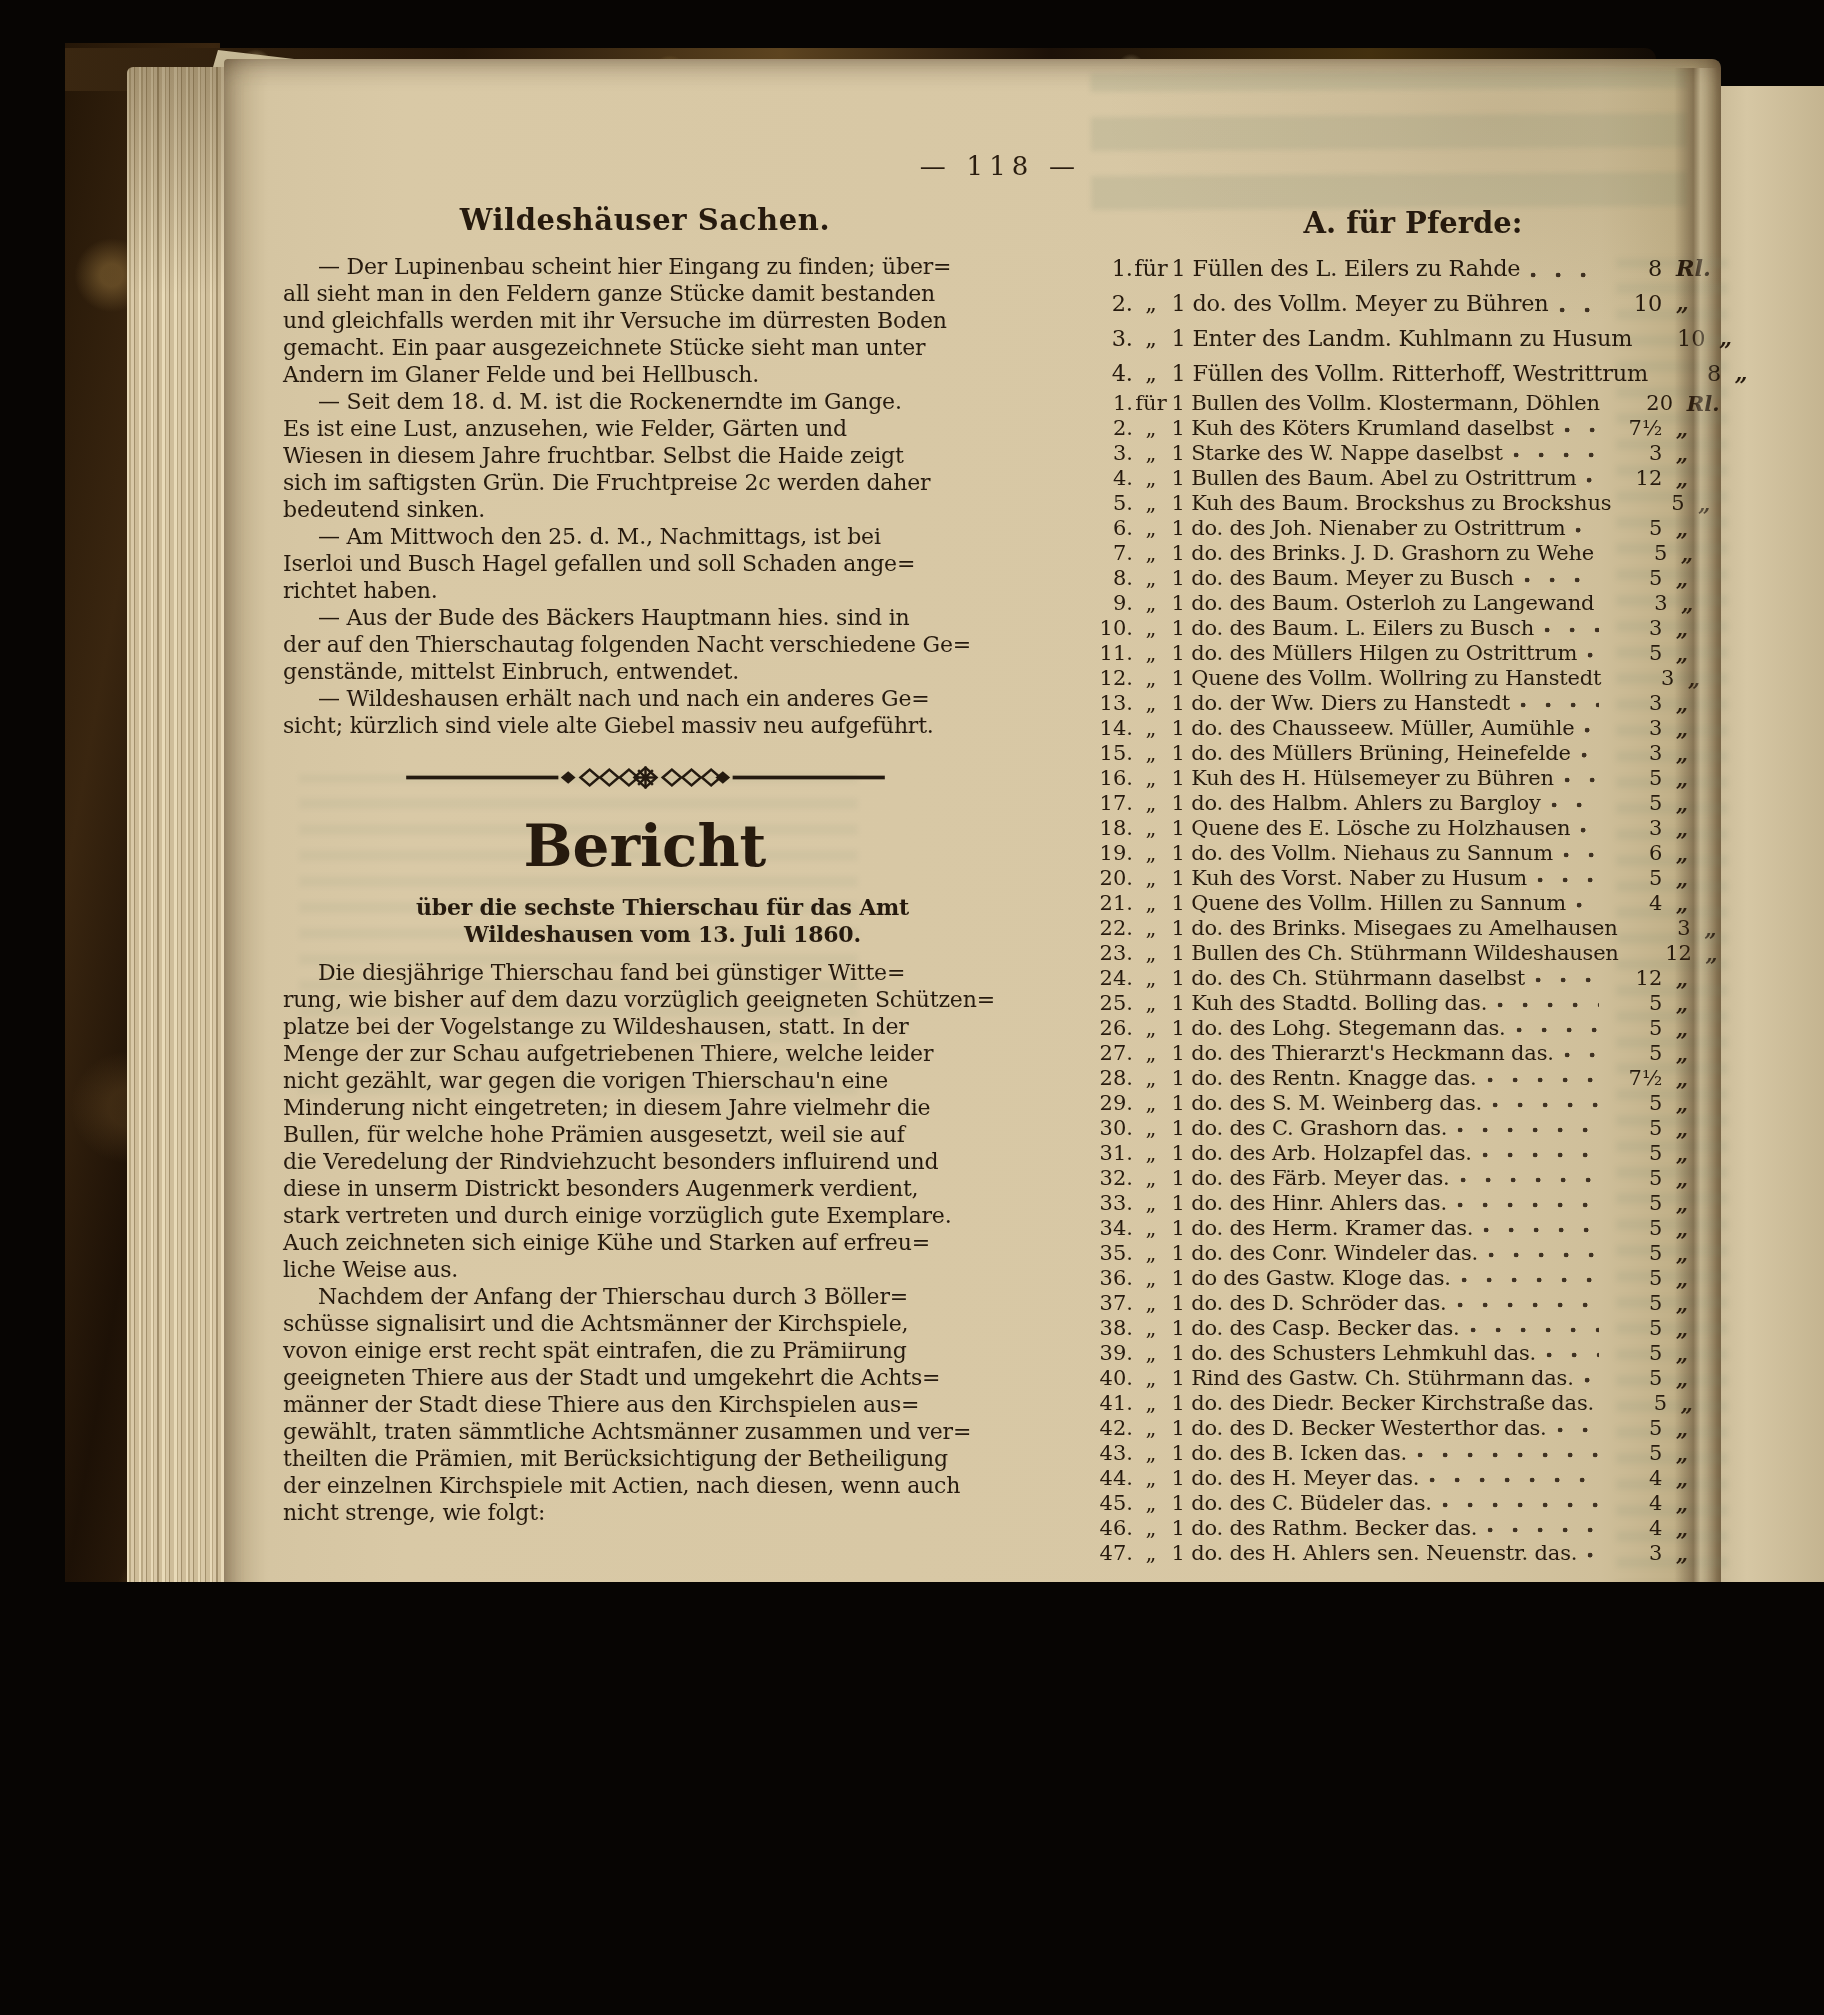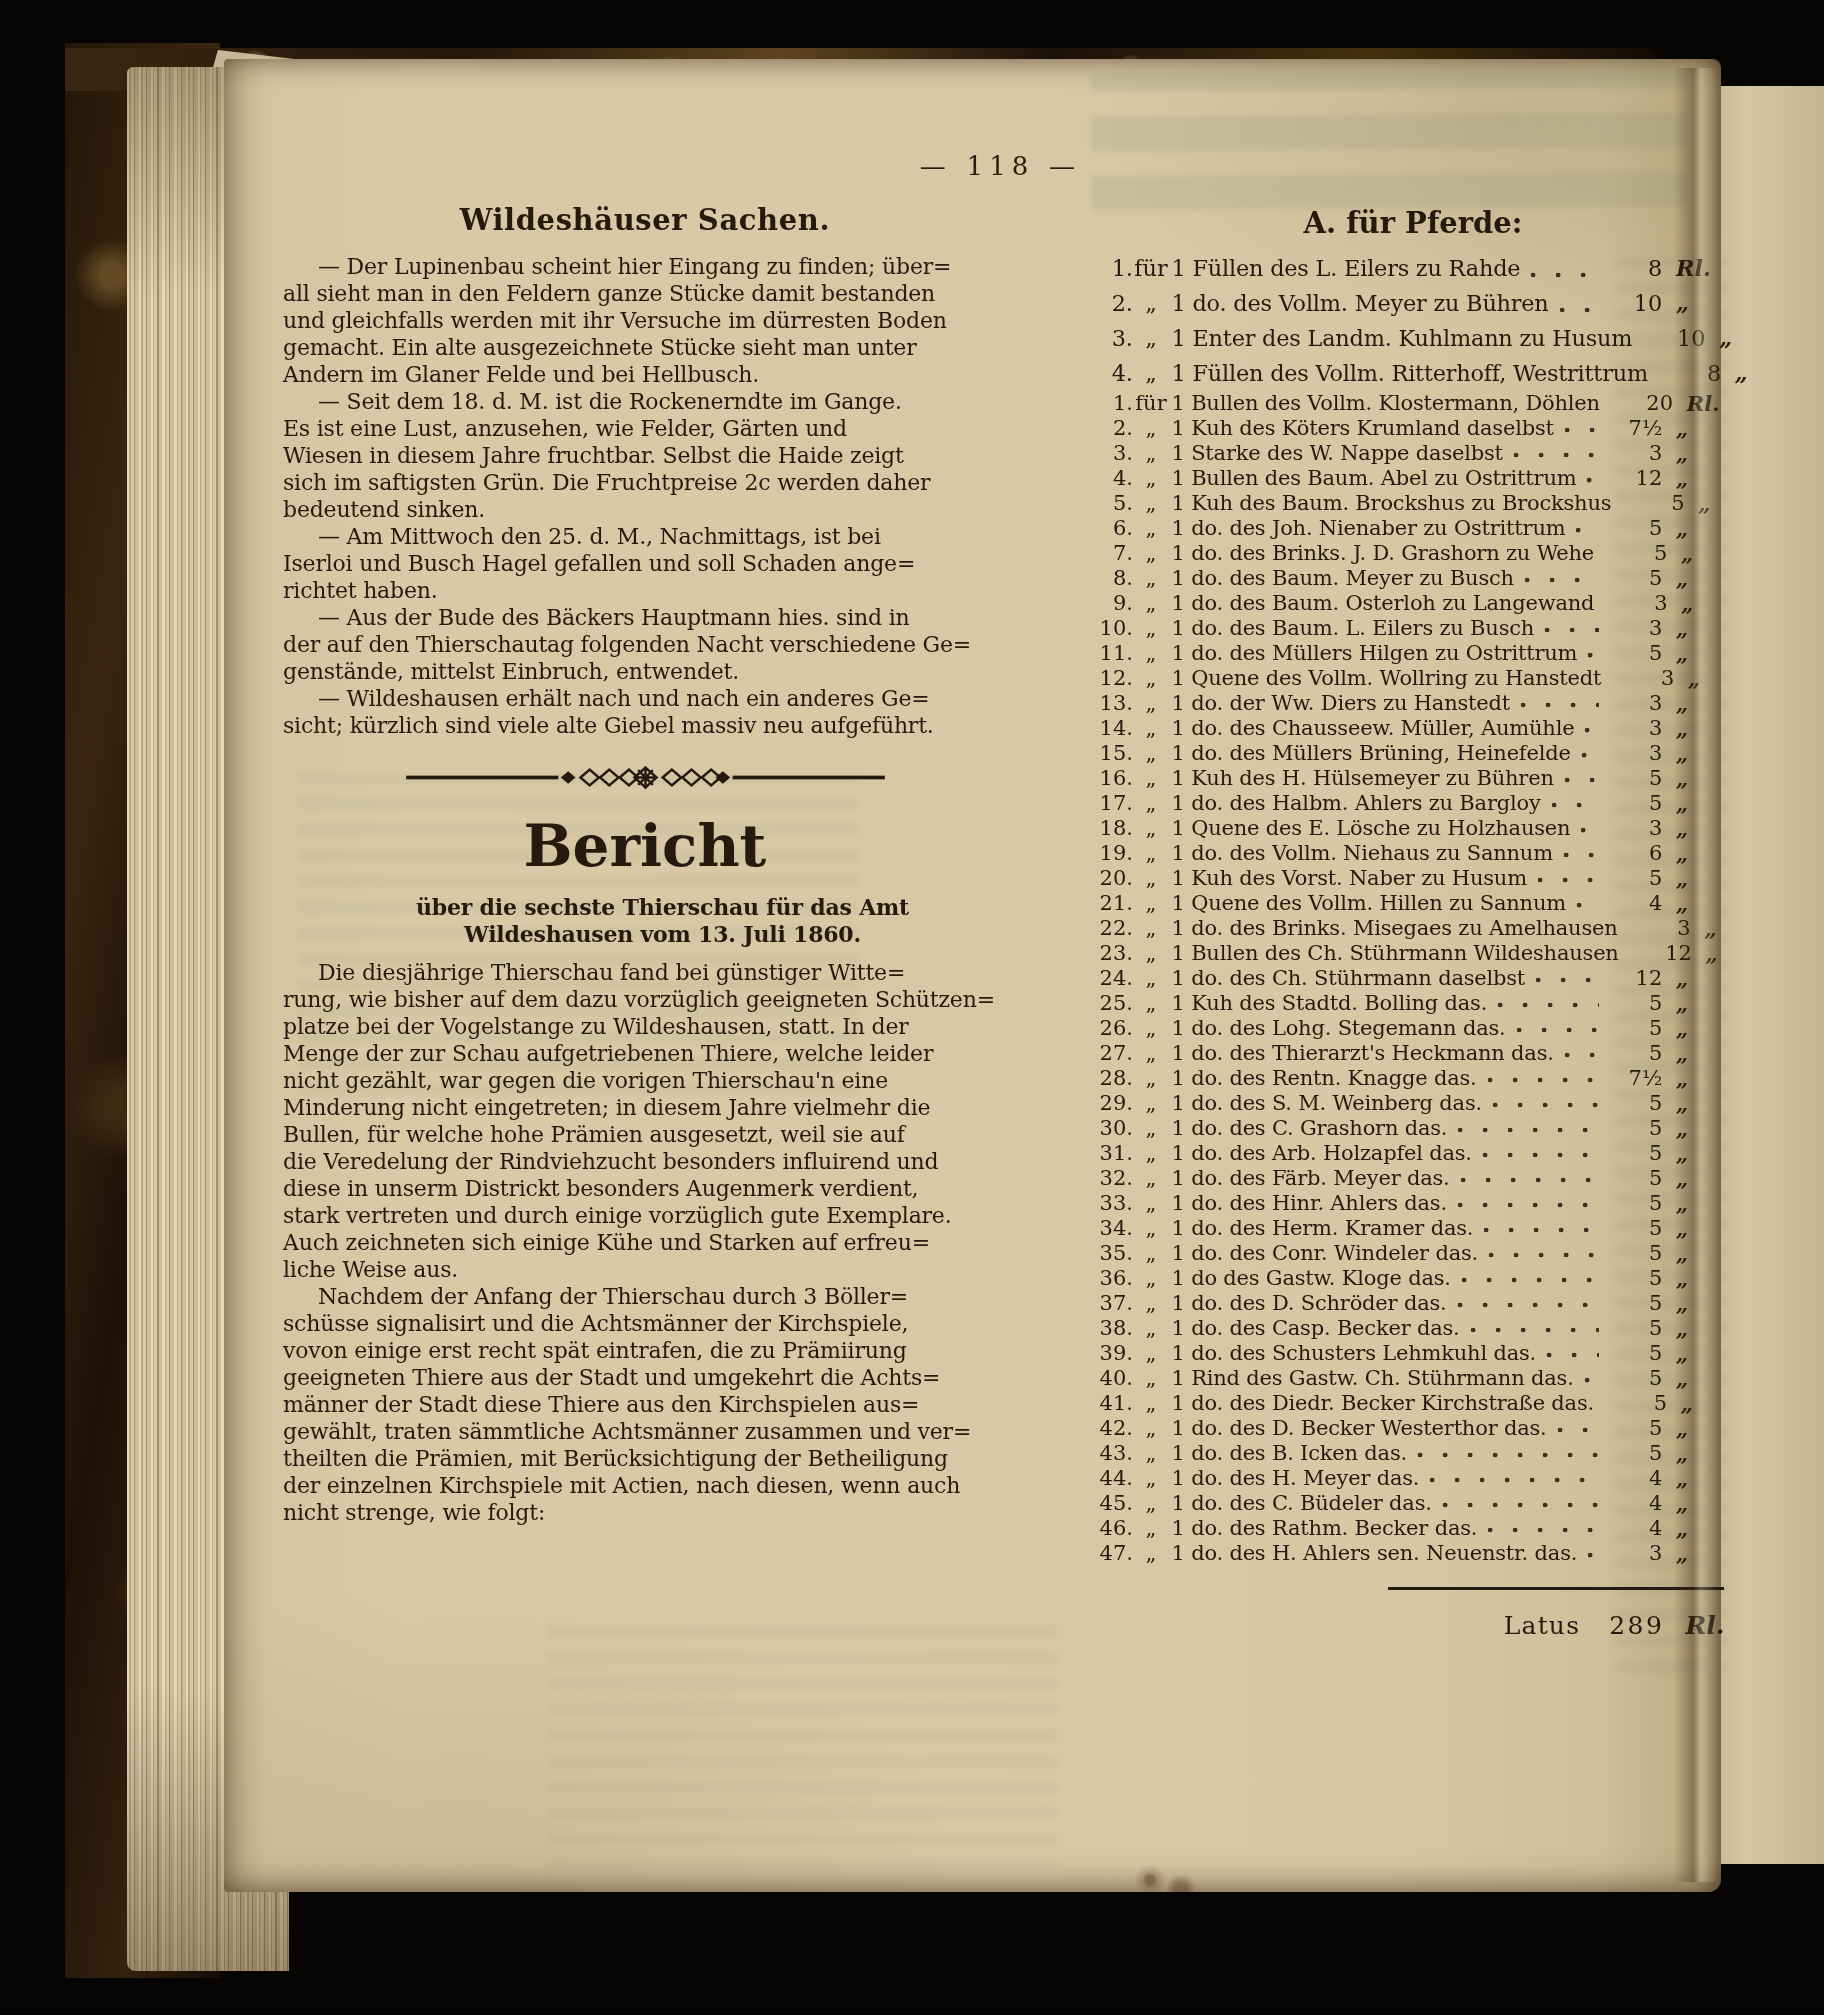--- a/index.html
+++ b/index.html
@@ -1,16 +1,16 @@
 <!DOCTYPE html>
 <html style="font-size:10px"><head>
 <meta charset="utf-8">
 <style>
   html,body{margin:0;padding:0;background:#070503;}
-  .canvas{position:relative;width:1824px;height:2015px;overflow:hidden;
+  .canvas{position:relative;width:1824px;height:1582px;overflow:hidden;
           font-family:"DejaVu Serif","Liberation Serif",serif;color:#261a0e;}
   
   .cover-left{position:absolute;left:65px;top:43px;width:155px;height:1935px;
     background:
       radial-gradient(circle at 30% 12%, rgba(190,150,80,.35) 0 11.2px, transparent 37px),
       radial-gradient(circle at 70% 30%, rgba(160,120,60,.25) 0 16px, transparent 43px),
       radial-gradient(circle at 40% 55%, rgba(150,110,55,.22) 0 18.6px, transparent 56px),
       radial-gradient(circle at 60% 80%, rgba(170,130,70,.25) 0 13.7px, transparent 41px),
       linear-gradient(100deg,#241607 0%,#3a2610 30%,#1d1106 55%,#35220e 80%,#160c05 100%);}
   .cover-top{position:absolute;left:65px;top:48px;width:1591px;height:43px;
@@ -106,21 +106,21 @@
     <div class="page-number">— 118 —</div>
 
     <div class="col-left">
       <h2 class="news-title">Wildeshäuser Sachen.</h2>
 
       <div>
 
           <p>— Der Lupinenbau scheint hier Eingang zu finden; über=
 all sieht man in den Feldern ganze Stücke damit bestanden
 und gleichfalls werden mit ihr Versuche im dürresten Boden
-gemacht. Ein alte ausgezeichnete Stücke sieht man unter
+gemacht. Ein paar ausgezeichnete Stücke sieht man unter
 Andern im Glaner Felde und bei Hellbusch.</p>
 
           <p>— Seit dem 18. d. M. ist die Rockenerndte im Gange.
 Es ist eine Lust, anzusehen, wie Felder, Gärten und
 Wiesen in diesem Jahre fruchtbar. Selbst die Haide zeigt
 sich im saftigsten Grün. Die Fruchtpreise 2c werden daher
 bedeutend sinken.</p>
 
           <p>— Am Mittwoch den 25. d. M., Nachmittags, ist bei
 Iserloi und Busch Hagel gefallen und soll Schaden ange=

